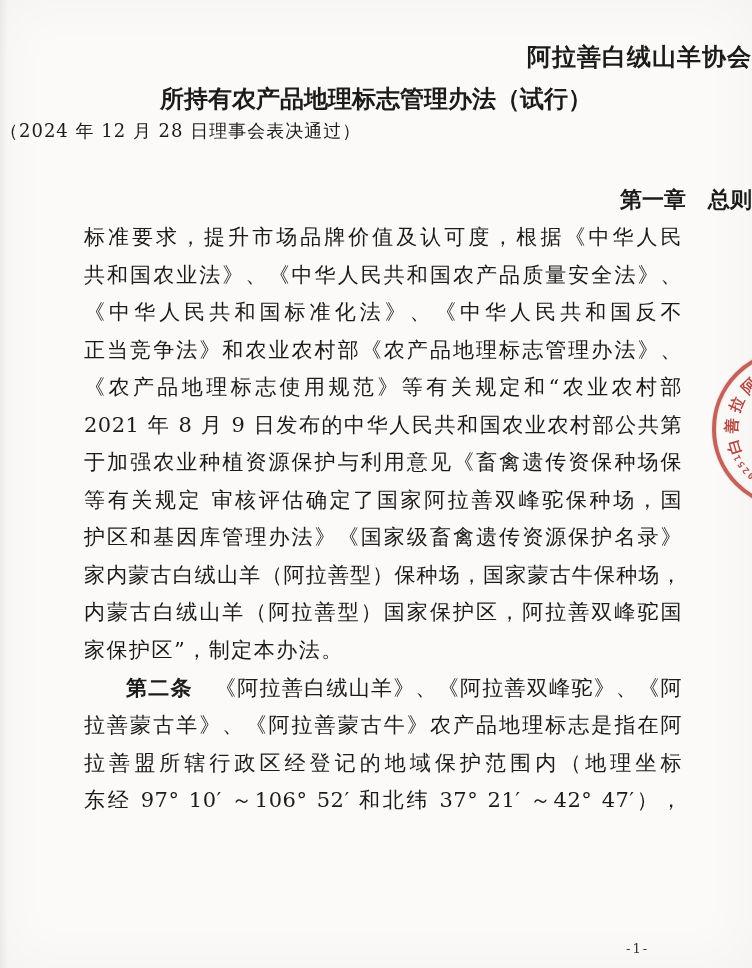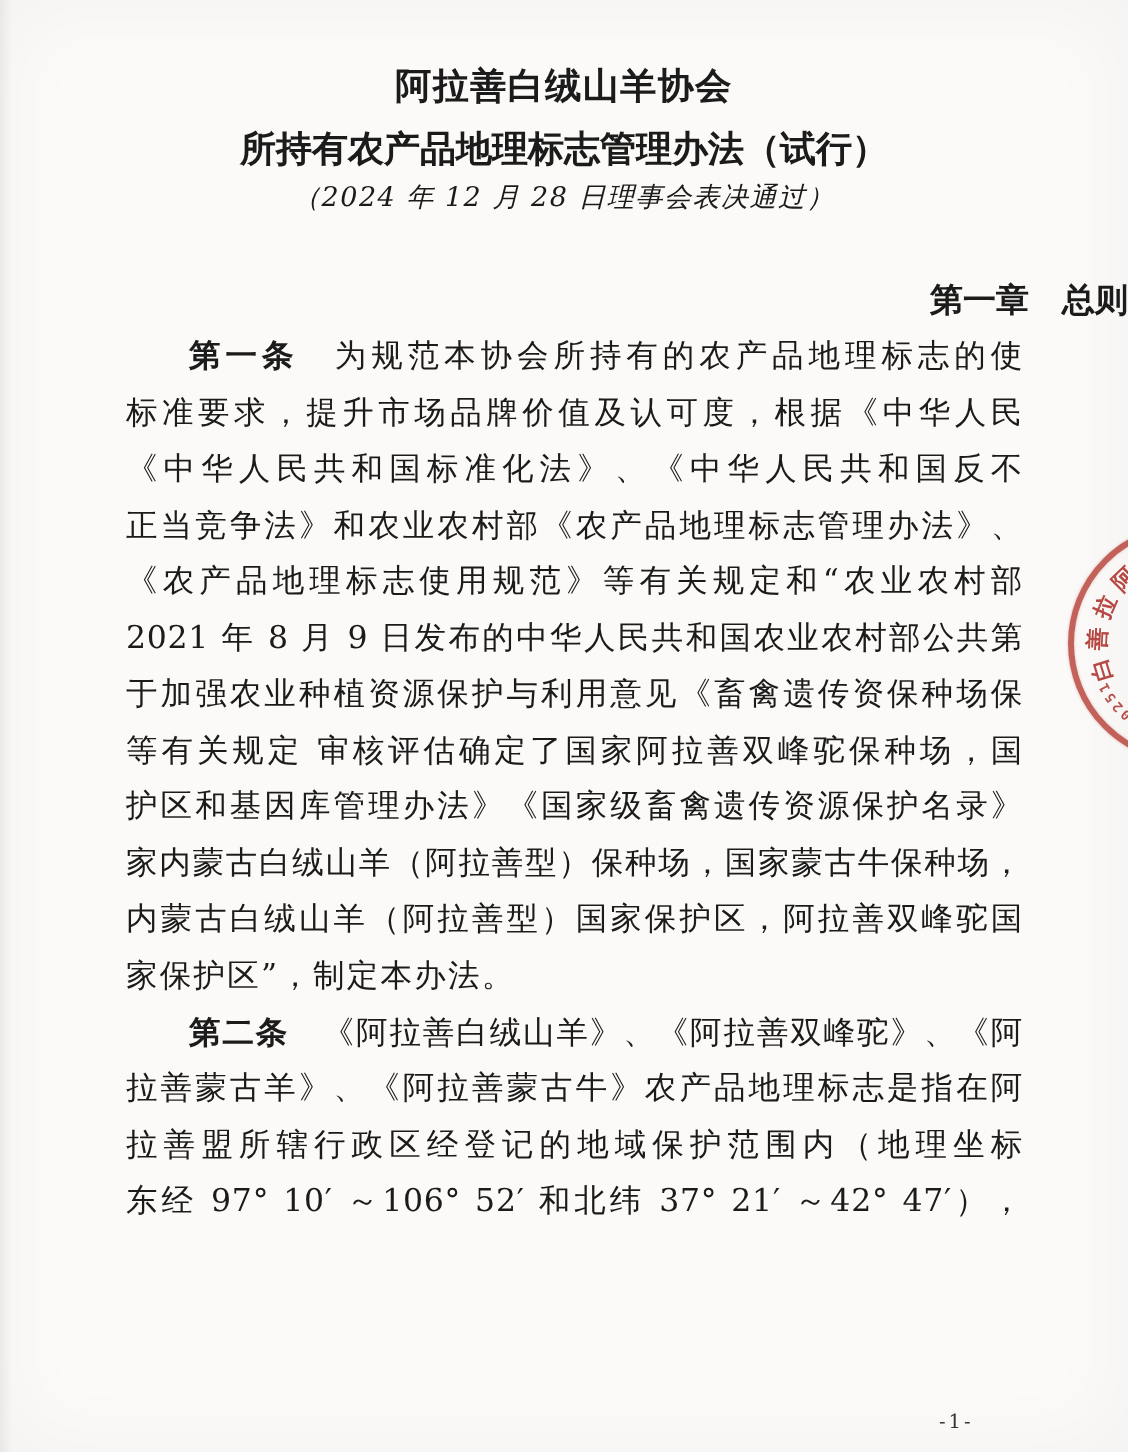--- a/index.html
+++ b/index.html
@@ -12,33 +12,33 @@
     font-family:"DejaVu Serif","Liberation Serif",serif;
     box-shadow:inset 0 0 60px rgba(0,0,0,0.035);
   }
   .page::before{
     content:"";position:absolute;left:0;top:0;bottom:0;width:8px;
     background:linear-gradient(to right,rgba(0,0,0,0.05),rgba(0,0,0,0));
     pointer-events:none;
   }
   .title-1{
     position:absolute;top:41px;left:0;width:100%;
-    text-align:center;font-size:24px;font-weight:bold;
+    text-align:right;font-size:24px;font-weight:bold;
     font-family:"DejaVu Sans","Liberation Sans",sans-serif;
     letter-spacing:1px;
   }
   .title-2{
     position:absolute;top:83px;left:0;width:100%;
     text-align:center;font-size:24px;font-weight:bold;
     font-family:"DejaVu Sans","Liberation Sans",sans-serif;
     letter-spacing:0px;
   }
   .subtitle{
     position:absolute;top:119px;left:0;width:100%;
-    text-align:center;font-size:18px;letter-spacing:1px;font-style:italic;
+    font-size:18px;letter-spacing:1px;
   }
   .chapter{
     position:absolute;top:185px;left:0;width:100%;
     text-align:right;font-size:22px;font-weight:bold;
     font-family:"DejaVu Sans","Liberation Sans",sans-serif;
   }
   .chapter .gap{display:inline-block;width:22px;}
   .doc-body{
     position:absolute;top:219px;left:84px;width:598px;
     font-size:21px;line-height:37.55px;
@@ -91,22 +91,22 @@
 
   <div class="title-1">阿拉善白绒山羊协会</div>
   <div class="title-2">所持有农产品地理标志管理办法（试行）</div>
   <div class="subtitle">（2024 年 12 月 28 日理事会表决通过）</div>
 
   <div class="chapter">
     <span>第一章</span><span class="gap"></span><span>总则</span>
   </div>
 
   <div class="doc-body">
-      <div class="line first"><b>第一条</b>　为规范本协会所持有的农产品地理标志的使</div>
       <div class="line">标准要求，提升市场品牌价值及认可度，根据《中华人民</div>
+      <div class="line">共和国农业法》、《中华人民共和国农产品质量安全法》、</div>
       <div class="line">《中华人民共和国标准化法》、《中华人民共和国反不</div>
       <div class="line">正当竞争法》和农业农村部《农产品地理标志管理办法》、</div>
       <div class="line">《农产品地理标志使用规范》等有关规定和“农业农村部</div>
       <div class="line">2021 年 8 月 9 日发布的中华人民共和国农业农村部公共第</div>
       <div class="line">于加强农业种植资源保护与利用意见《畜禽遗传资保种场保</div>
       <div class="line">等有关规定 审核评估确定了国家阿拉善双峰驼保种场，国</div>
       <div class="line">护区和基因库管理办法》《国家级畜禽遗传资源保护名录》</div>
       <div class="line">家内蒙古白绒山羊（阿拉善型）保种场，国家蒙古牛保种场，</div>
       <div class="line">内蒙古白绒山羊（阿拉善型）国家保护区，阿拉善双峰驼国</div>
       <div class="line last">家保护区”，制定本办法。</div>

